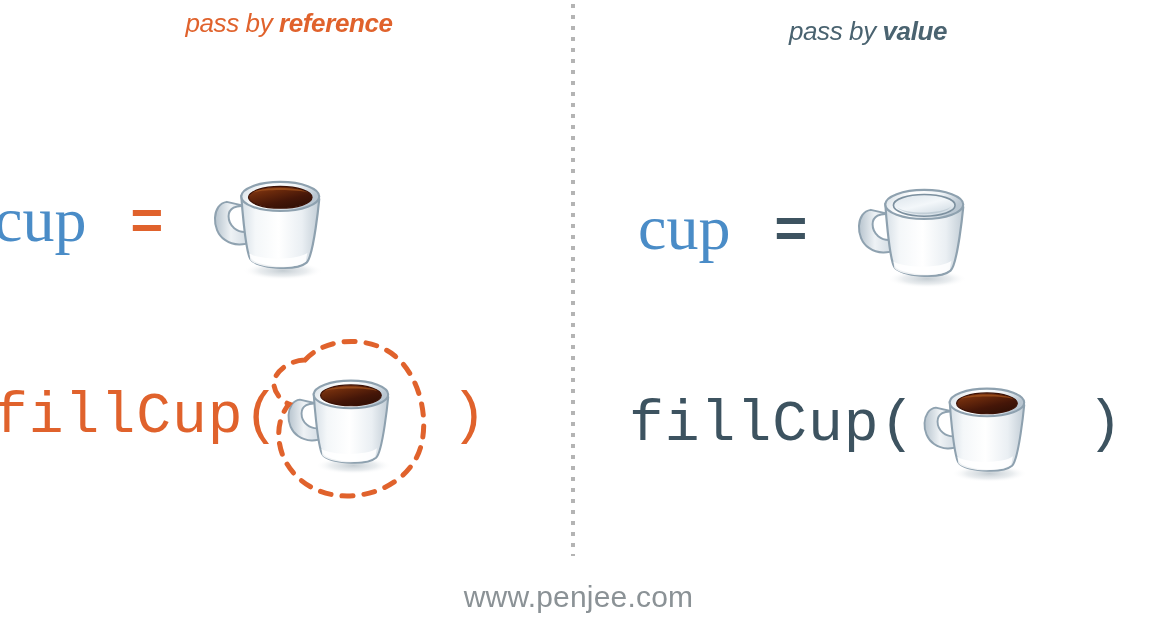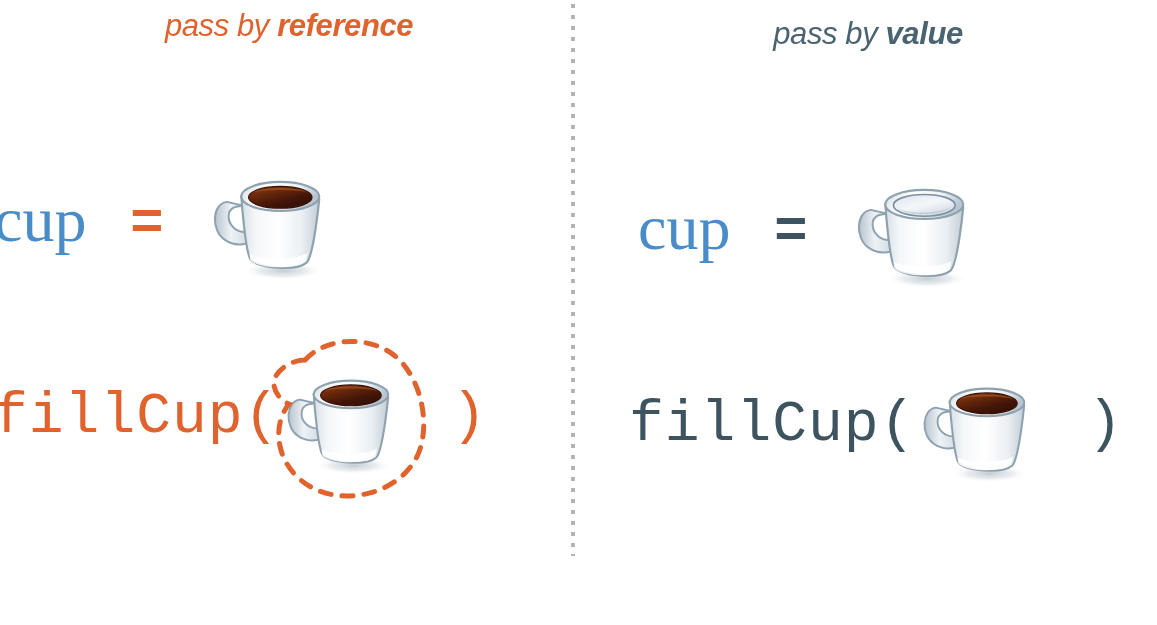--- a/index.html
+++ b/index.html
@@ -40,21 +40,21 @@
   .panel.left  { left: 0px; }
   .panel.right { left: 579px; margin-top: 8px; }
 
   
   .panel-header {
     position: absolute;
     top: 8px;
     width: 100%;
     text-align: center;
     font-style: italic;
-    font-size: 31px;
+    font-size: 26px;
     letter-spacing: -0.4px;
     white-space: nowrap;
   }
   .panel.left .panel-header  { color: #e0622c; }
   .panel.right .panel-header { color: #4a6370; }
   .panel-header .strong { font-weight: bold; }
 
   
   .code-row {
     position: absolute;
@@ -238,14 +238,15 @@
       <span class="cup-slot">
         <svg class="cup-wrap" width="130" height="130" viewBox="0 0 150 150">
           <use href="#cupFull"></use>
         </svg>
       </span>
       <span class="sp-cup-r"></span>
       <span class="token mono slate">)</span>
     </div>
   </div>
 
+  <div class="footer">www.penjee.com</div>
 
 </div>
 
 </body></html>

